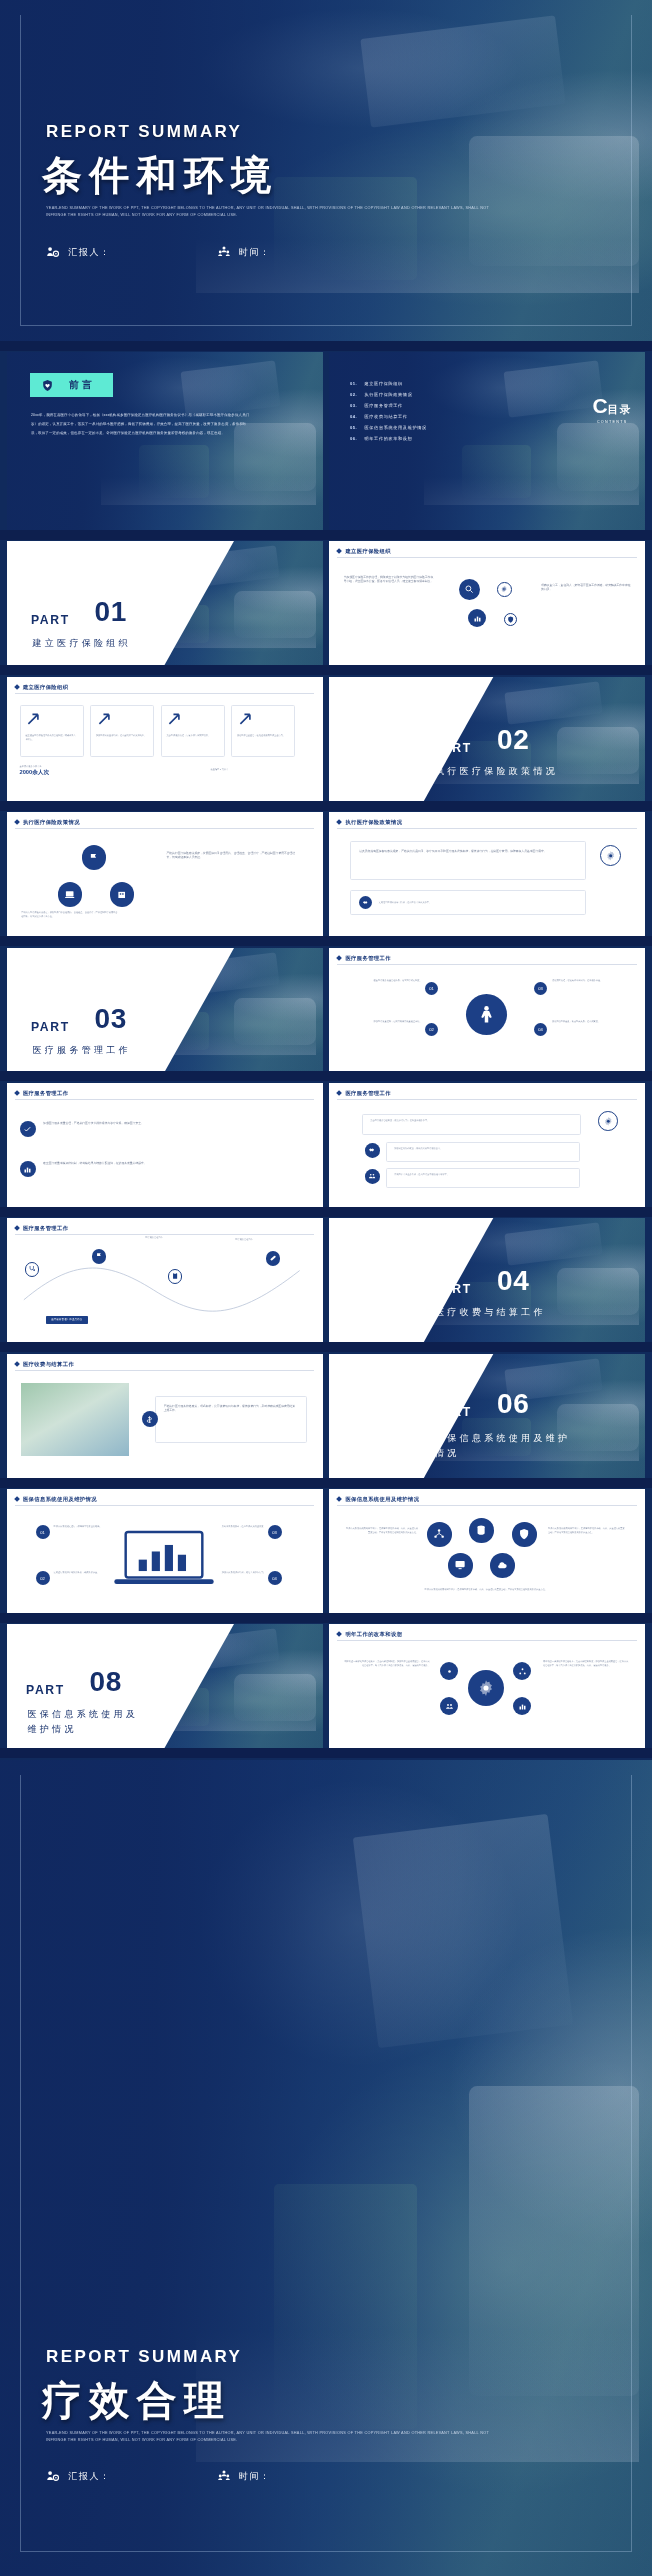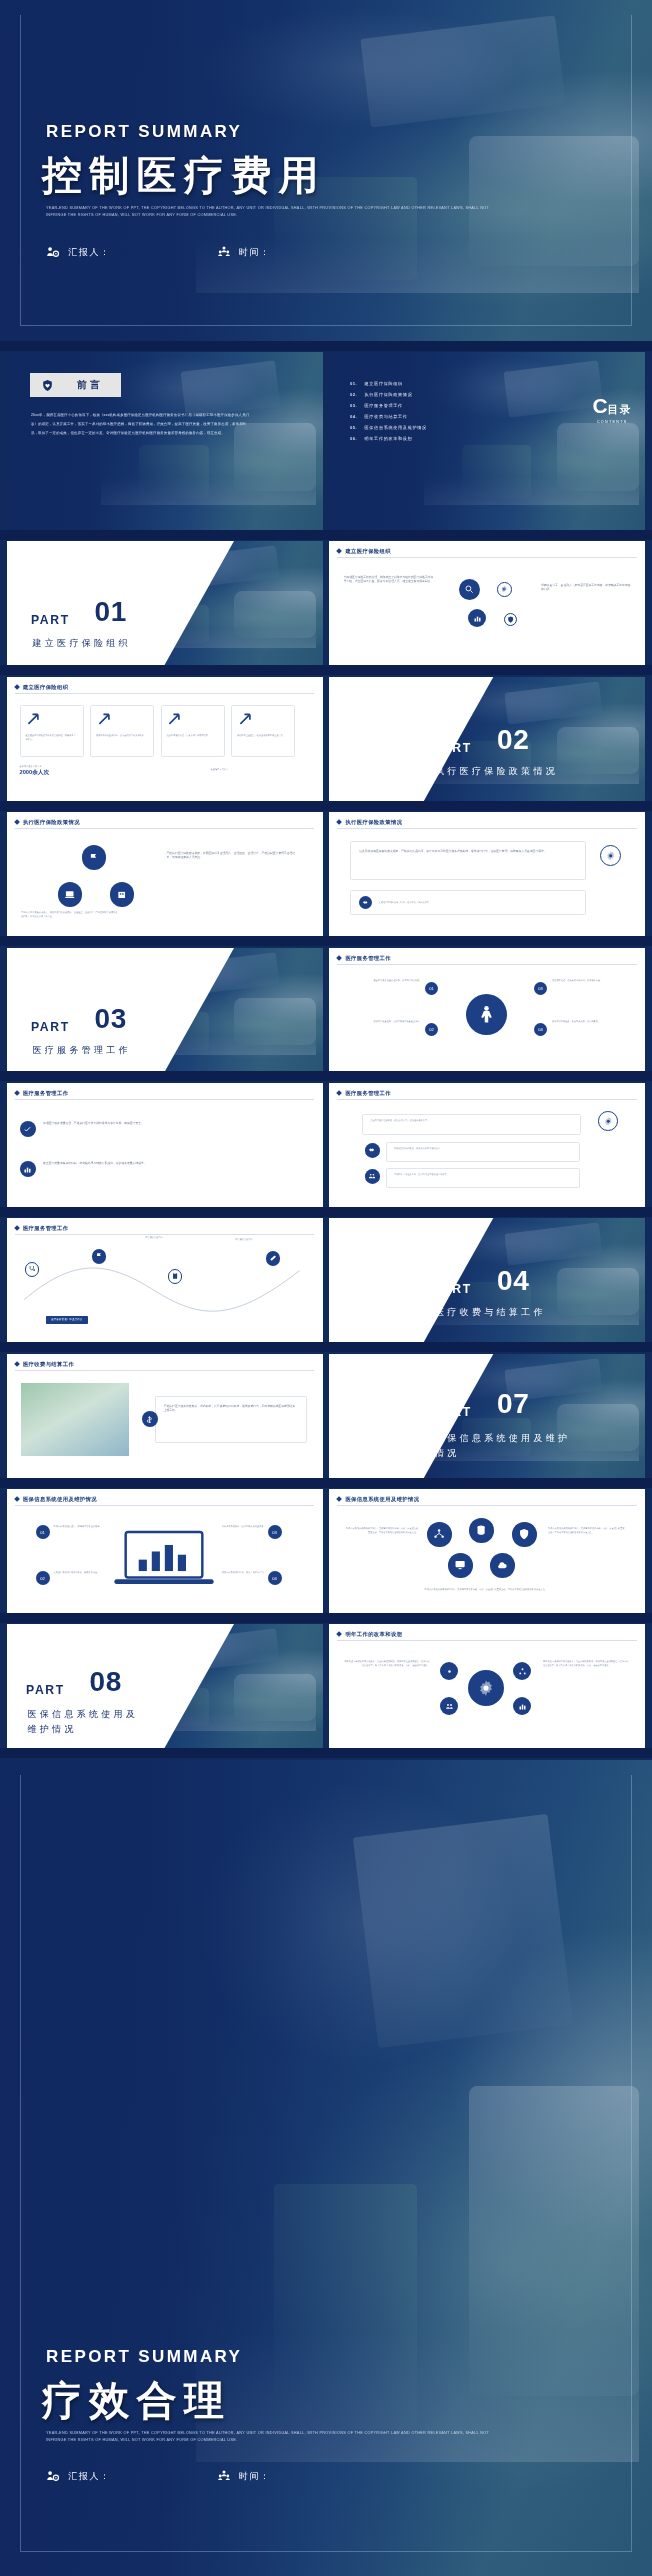--- a/index.html
+++ b/index.html
@@ -59,21 +59,21 @@
   .part-word{font-size:12.2px;letter-spacing:1.6px;}
   .part-num{font-size:28px;letter-spacing:0.8px;font-weight:700;}
   .part-cn{position:absolute;color:#16306b;font-size:9px;letter-spacing:3.3px;font-family:"DejaVu Serif","Liberation Serif",serif;}
 
   .circle{border-radius:50%;background:#1c3f86;display:flex;align-items:center;justify-content:center;color:#fff;}
   .ring{border-radius:50%;border:0.8px solid #1c3f86;}
   .card{background:#fff;border:0.8px solid #dfe4ee;border-radius:1.6px;}
   .chip{background:#1c3f86;color:#fff;border-radius:0.8px;}
 
   
-  #preface .badge{position:absolute;left:23px;top:21px;background:#e5e5e5;padding:5.7px 18px 5.7px 11.4px;display:flex;align-items:center;gap:23px;}
+  #preface .badge{position:absolute;left:23px;top:21px;background:#5eead4;padding:5.7px 18px 5.7px 11.4px;display:flex;align-items:center;gap:15px;}
   #preface .badge .bcn{font-size:9.8px;color:#16306b;font-weight:700;letter-spacing:3.3px;font-family:"DejaVu Serif","Liberation Serif",serif;}
   #preface p{position:absolute;left:24.5px;top:59px;width:220px;color:#dfe7f5;font-size:3.4px;line-height:9px;letter-spacing:0.2px;}
 
   
   .toc-row{display:flex;align-items:baseline;gap:7.3px;margin-bottom:6.1px;}
   .toc-num{color:#cfe0ff;font-size:4.1px;font-weight:700;letter-spacing:0.5px;}
   .toc-cn{color:#eef3fd;font-size:4.1px;letter-spacing:0.7px;font-family:"DejaVu Serif","Liberation Serif",serif;}
   .toc-mark{position:absolute;right:13px;top:44px;text-align:center;color:#fff;}
   .toc-mark .big{font-size:21px;font-weight:700;line-height:19.6px;}
   .toc-mark .big .cn{font-size:10.6px;font-family:"DejaVu Serif","Liberation Serif",serif;letter-spacing:1.6px;}
@@ -92,21 +92,21 @@
 
   <div class="slide dark" id="cover">
     <div class="photo">
       <div class="eq1"></div>
         <div class="eq2"></div>
         <div class="eq3"></div>
         <div class="eq4"></div>
     </div>
     <div class="frameline"></div>
     <div class="cover-en">REPORT  SUMMARY</div>
-    <div class="cover-cn">控制医疗费用</div>
+    <div class="cover-cn">条件和环境</div>
     <div class="cover-sub">YEAR-END SUMMARY OF THE WORK OF PPT, THE COPYRIGHT BELONGS TO THE AUTHOR, ANY UNIT OR INDIVIDUAL SHALL, WITH PROVISIONS OF THE COPYRIGHT LAW AND OTHER RELEVANT LAWS, SHALL NOT INFRINGE THE RIGHTS OF HUMAN, WILL NOT WORK FOR ANY FORM OF COMMERCIAL USE.</div>
     <div class="cover-meta">
       <div class="meta-item">
         <svg viewBox="0 0 24 24">
             <circle cx="7" cy="7" r="3.2"></circle>
             <path d="M2 19c0-3.3 2.4-5.5 5-5.5s5 2.2 5 5.5z"></path>
             <circle cx="17" cy="15" r="4.4" fill="none" stroke="#fff" stroke-width="2"></circle>
             <circle cx="17" cy="15" r="1.4"></circle>
           </svg>
         <span>汇报人：</span>
@@ -511,21 +511,21 @@
 
   <div class="slide" style="left:329px;top:1354px;width:316px;height:124px;">
     <div class="photo">
         <div class="eq1"></div>
         <div class="eq2"></div>
         <div class="eq3"></div>
         <div class="eq4"></div>
       </div>
     <div class="diag-white" style="clip-path:polygon(0 0, 52% 0, 30% 100%, 0 100%);"></div>
     <div class="part-lbl part-word" style="left:104px;top:51px;color:#fff;">PART</div>
-    <div class="part-lbl part-num" style="left:168px;top:34px;color:#fff;">07</div>
+    <div class="part-lbl part-num" style="left:168px;top:34px;color:#fff;">06</div>
     <div class="part-cn" style="left:106px;top:77px;color:#fff;width:147px;line-height:14.7px;">医保信息系统使用及维护情况</div>
   </div>
 
   <div class="gap-band" style="top:1478px;"></div>
 
   <div class="slide" style="left:6.5px;top:1489px;width:316px;height:124px;">
     <div class="hdrbar">
         <span class="sq"></span>
         <span class="sl-title">医保信息系统使用及维护情况</span>
       </div>

